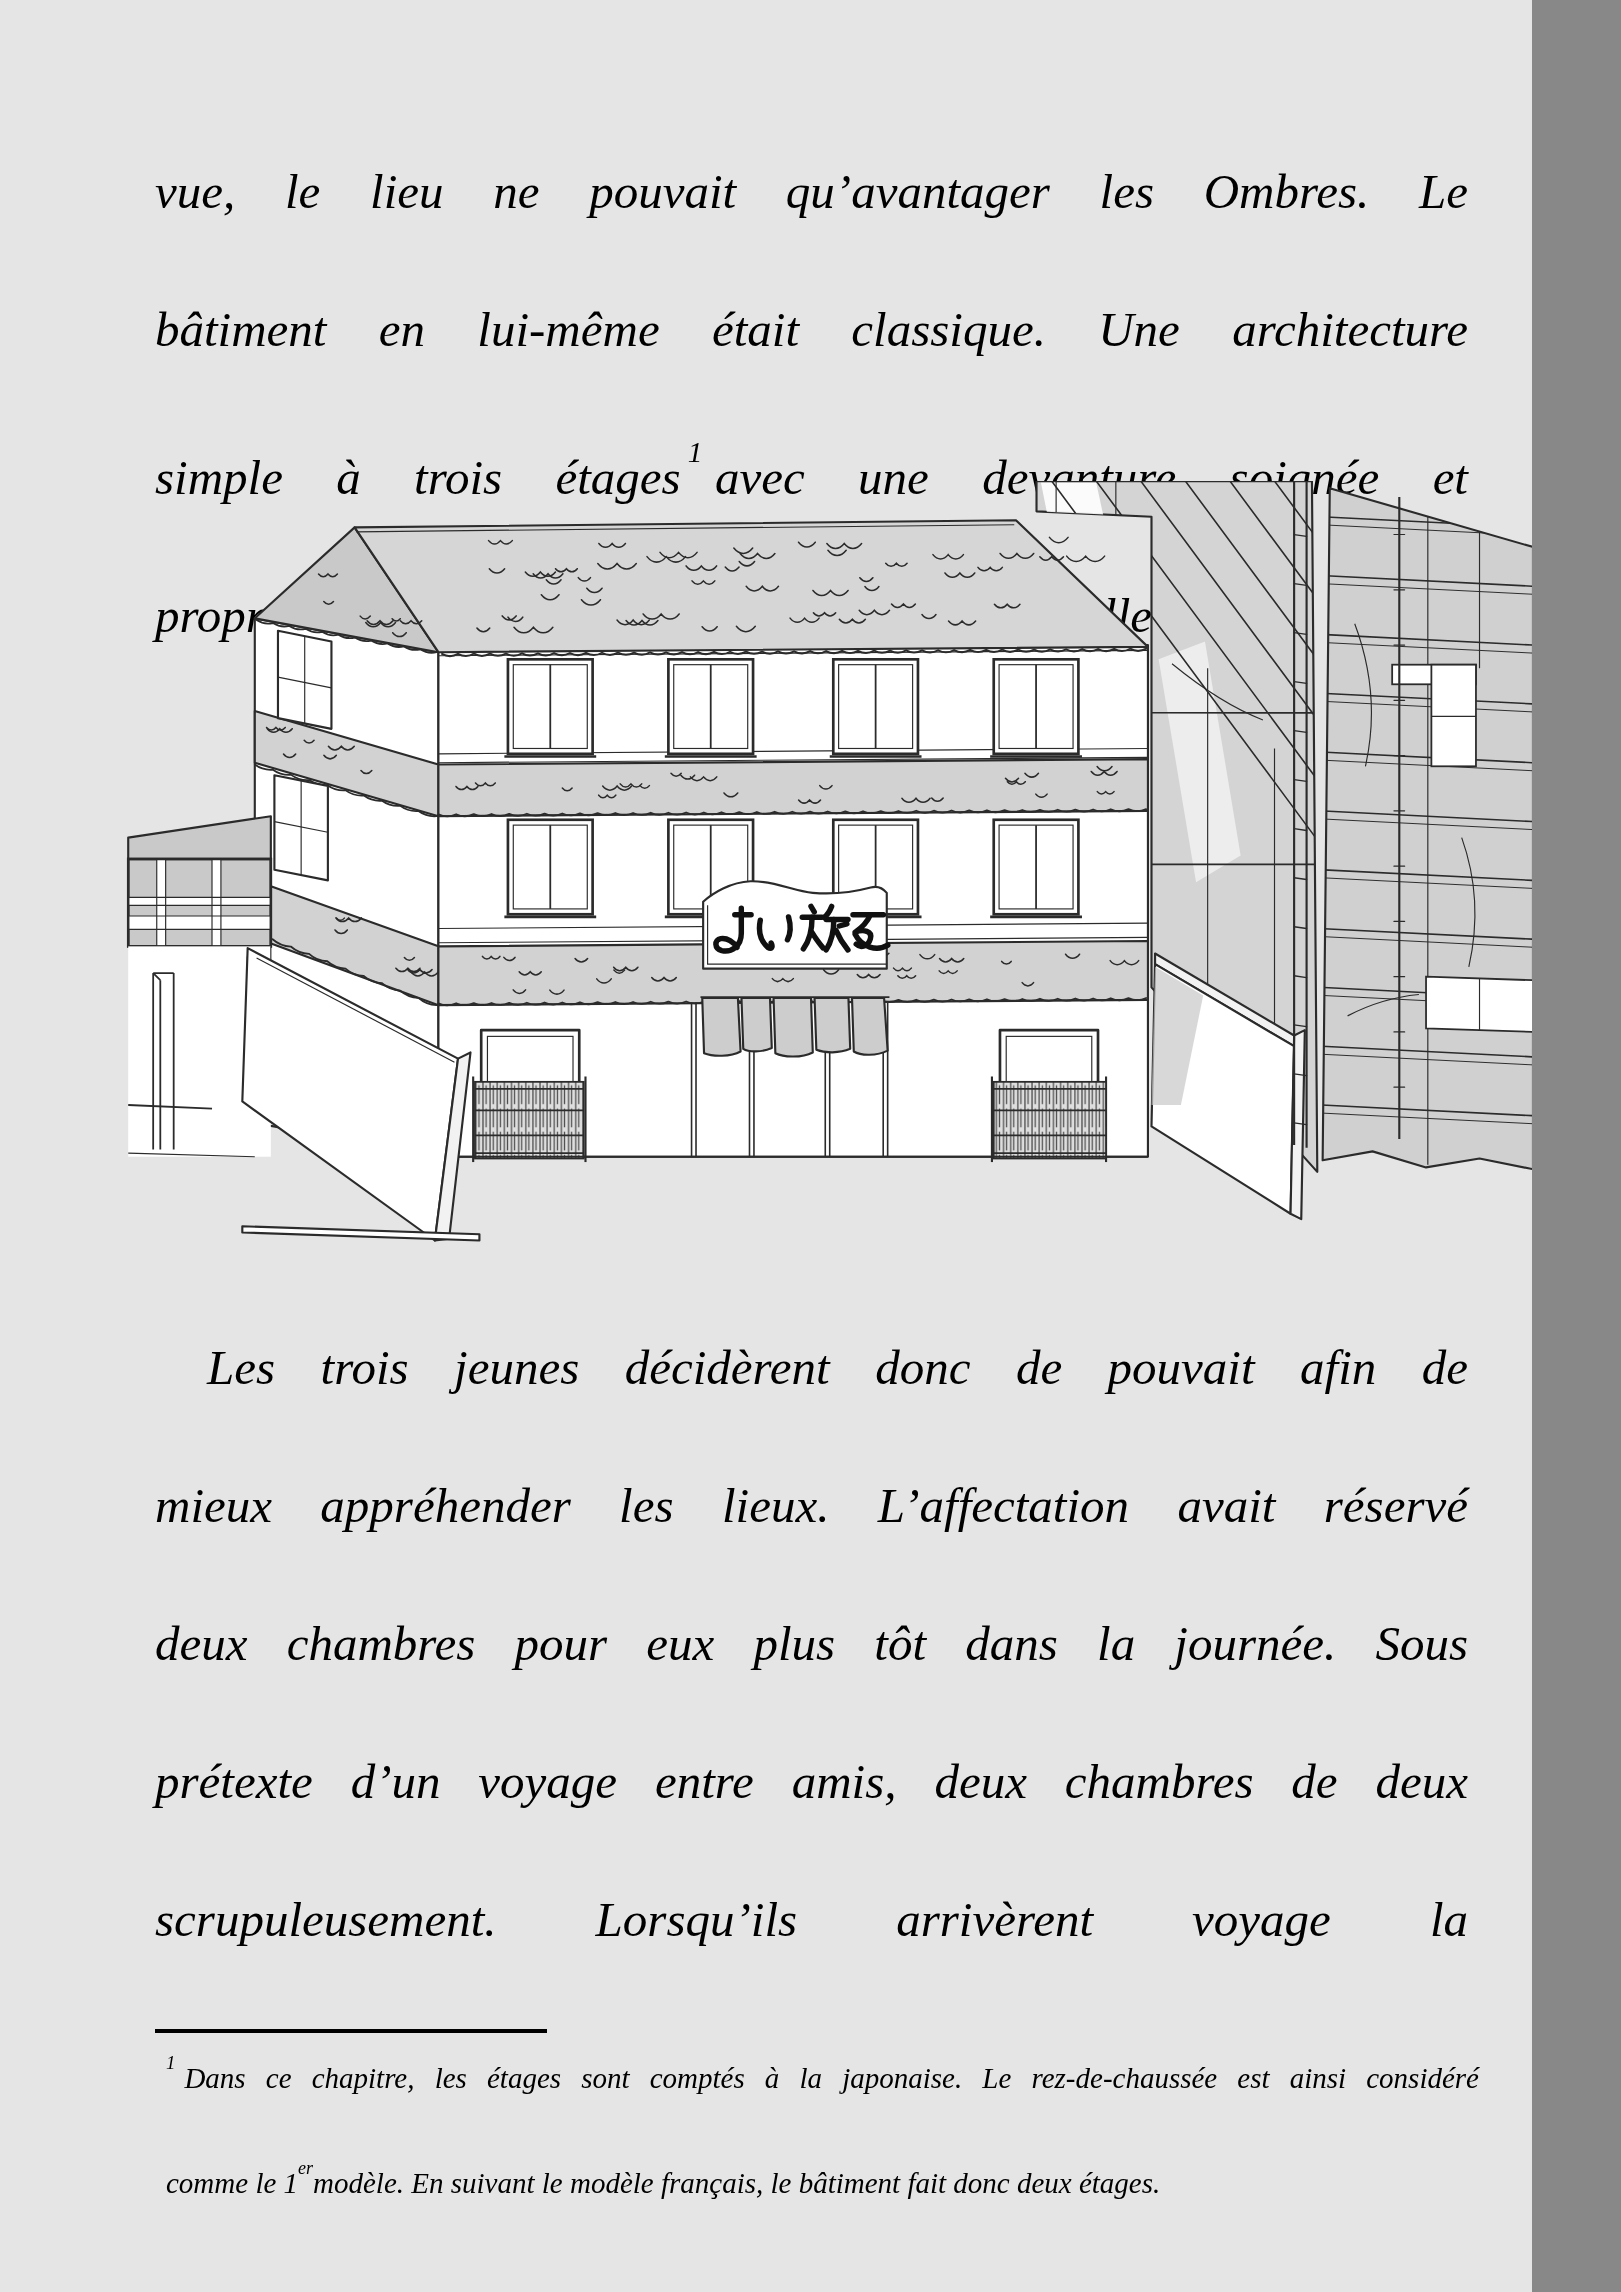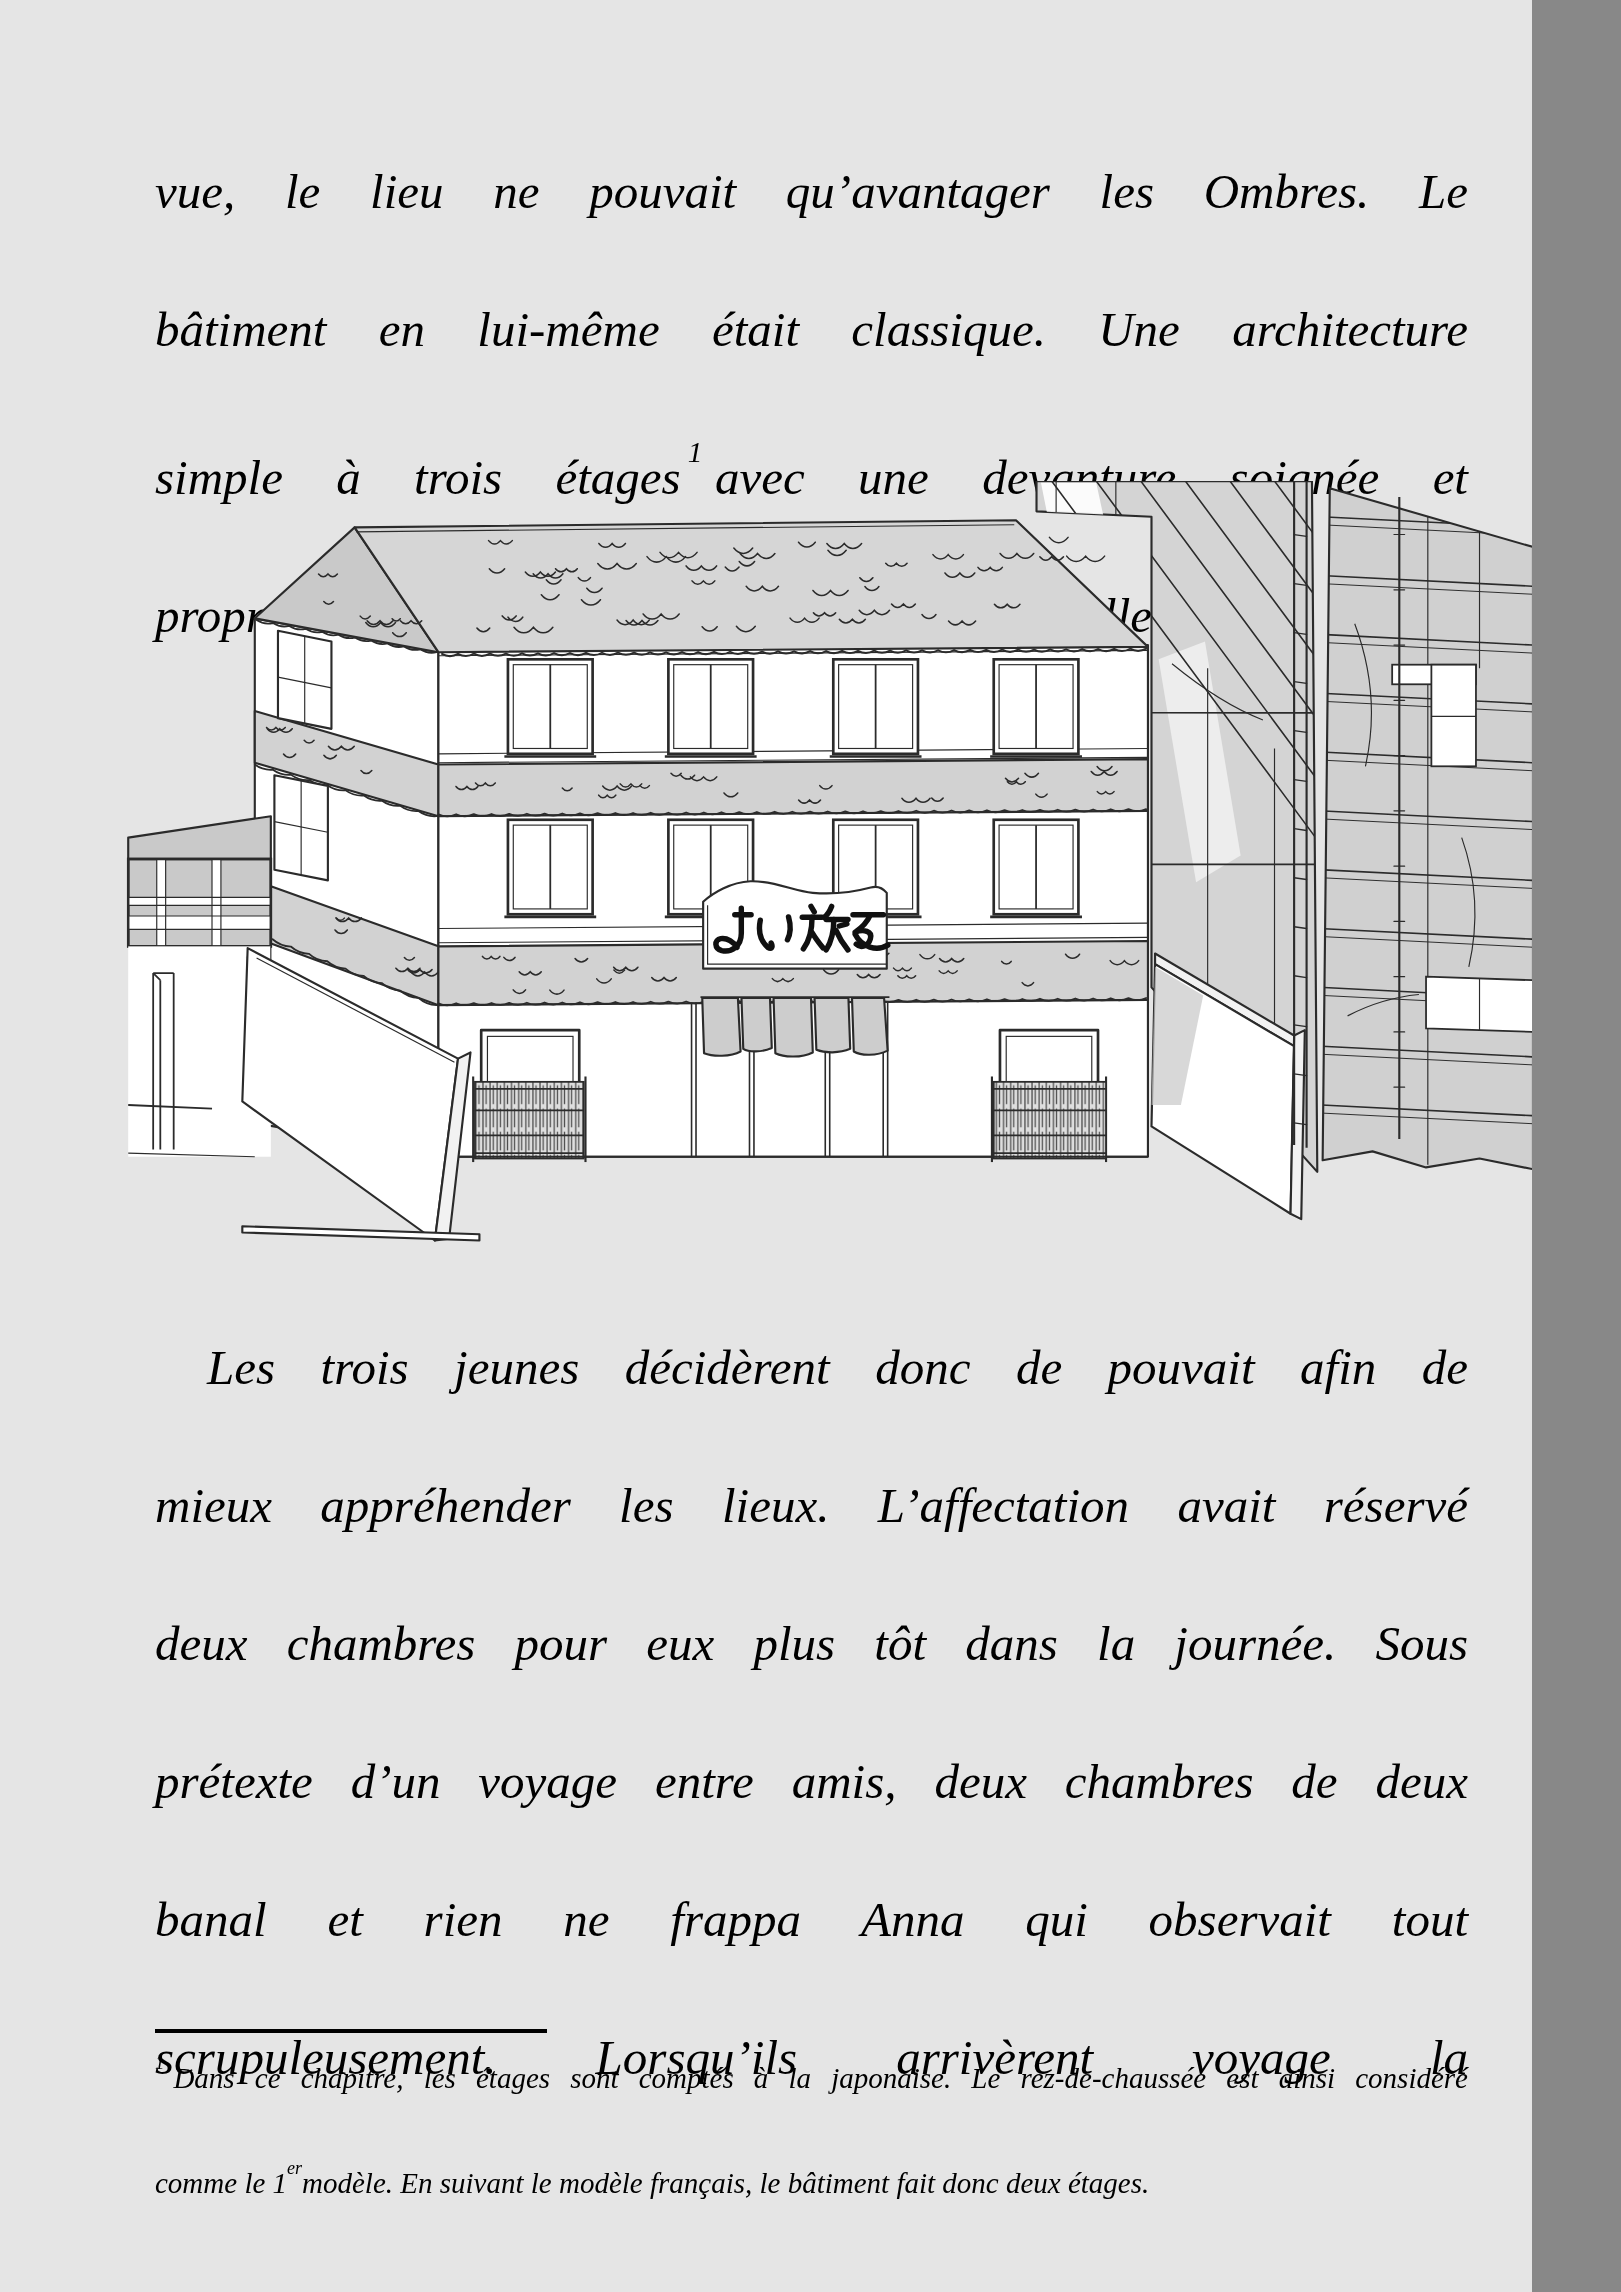--- a/index.html
+++ b/index.html
@@ -6,21 +6,21 @@
   #page {
     position:relative; width:1532px; height:2293px; background:#e5e5e5;
     font-family:"Liberation Serif", serif; color:#000; overflow:hidden;font-style:italic;
   }
   .body-text { position:absolute; left:155px; width:1313px; font-size:49px; line-height:69px; }
   .jline { text-align:justify; }
   .jline::after { content:""; display:inline-block; width:100%; height:0; }
   .lline { text-align:left; }
   .indent { padding-left:52px; }
   sup.fn-ref { font-size:0.60em; position:relative; top:-0.5em; margin:0 12.5px 0 7.1px; }
-  #footnote { position:absolute; left:155px; width:1313px; top:2046px; font-size:29px; line-height:49px; }
+  #footnote { position:absolute; left:166px; width:1313px; top:2046px; font-size:29px; line-height:49px; }
   #footnote sup.fn-mark { font-size:0.65em; position:relative; top:-0.45em; margin-right:9px; }
   #footnote sup.fn-er { font-size:0.62em; position:relative; top:-0.45em; }
   #fn-rule { position:absolute; left:155px; top:2029px; width:392px; height:3.6px; background:#000; }
   #ill { position:absolute; left:89px; top:481px; }
   
   .s  { stroke:#2b2b2b; stroke-width:2.4; stroke-linejoin:round; }
   .s3 { stroke:#2b2b2b; stroke-width:3; stroke-linejoin:round; }
   .t  { stroke:#2b2b2b; stroke-width:1.3; fill:none; }
   .m  { stroke:#2b2b2b; stroke-width:2; fill:none; }
   .f-w  { fill:#ffffff; } .f-w2 { fill:#f2f2f2; }
@@ -498,21 +498,20 @@
         <polygon class="s f-w" points="172,836 438,845 438,852 172,843"></polygon>
       </g>
     </g>
   </svg>
 
   <div class="body-text" id="p2" style="top:1333px;">
     <div class="jline indent"><span>Les trois jeunes décidèrent donc de pouvait afin de</span></div>
     <div class="jline"><span>mieux appréhender les lieux. L’affectation avait réservé</span></div>
     <div class="jline"><span>deux chambres pour eux plus tôt dans la journée. Sous</span></div>
     <div class="jline"><span>prétexte d’un voyage entre amis, deux chambres de deux</span></div>
-    <div class="jline"><span>banal et rien ne frappa Anna qui observait tout</span></div>
     <div class="jline"><span>scrupuleusement. Lorsqu’ils arrivèrent voyage la</span></div>
 
   </div>
 
   <div id="fn-rule"></div>
   <div id="footnote">
     <div class="jline"><sup class="fn-mark">1</sup><span>Dans ce chapitre, les étages sont comptés à la japonaise. Le rez-de-chaussée est ainsi considéré</span></div>
     <div class="lline"><span>comme le 1</span><sup class="fn-er">er</sup><span>modèle. En suivant le modèle français, le bâtiment fait donc deux étages.</span></div>
   </div>
 </div>

